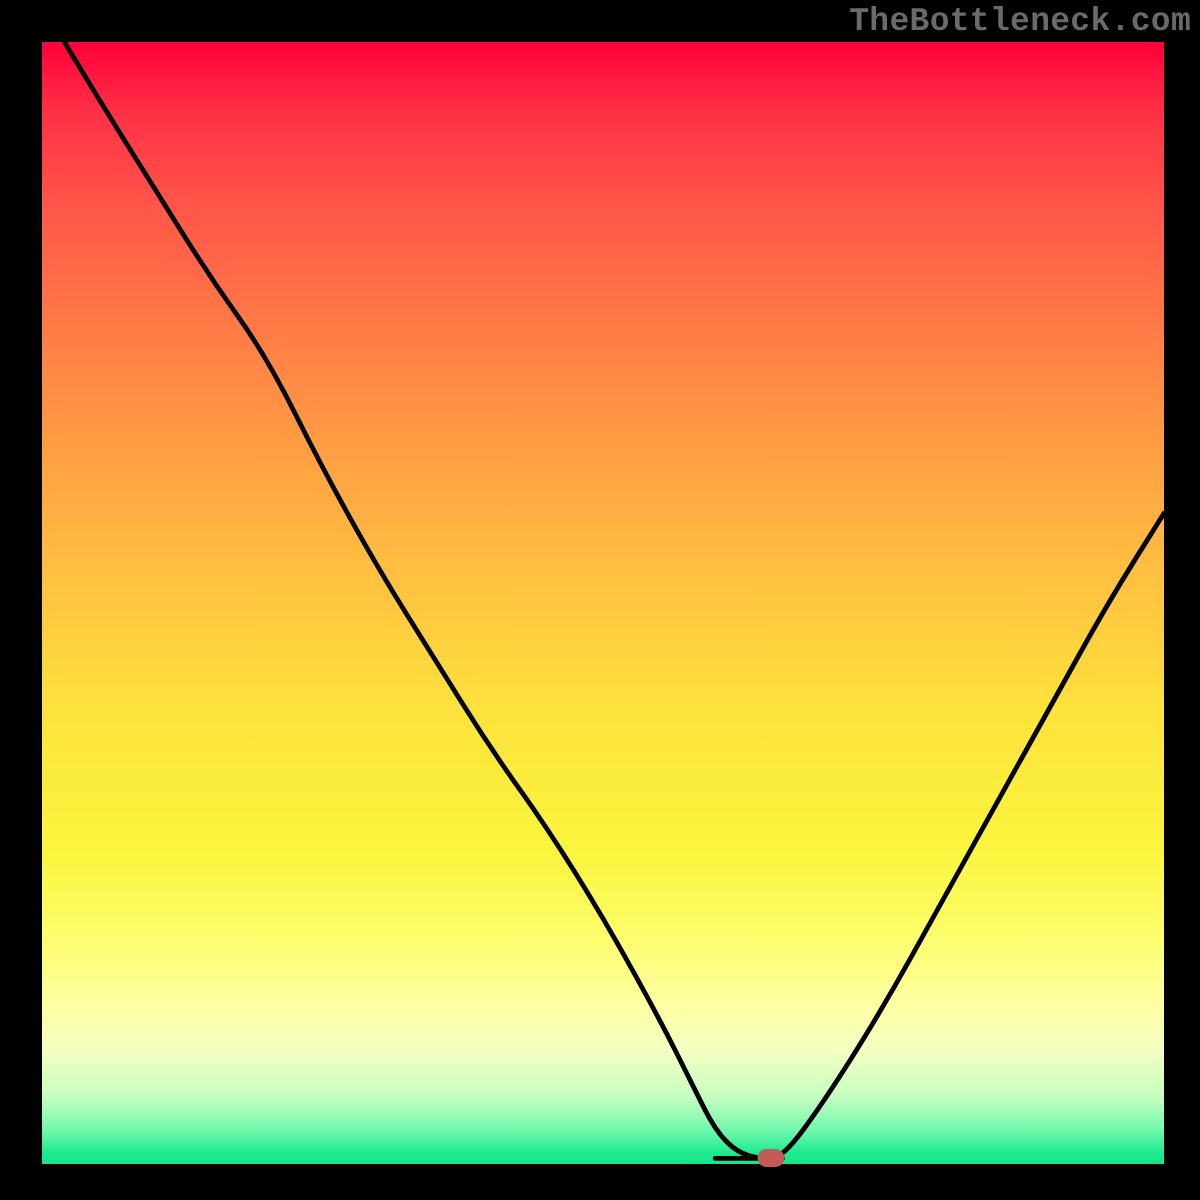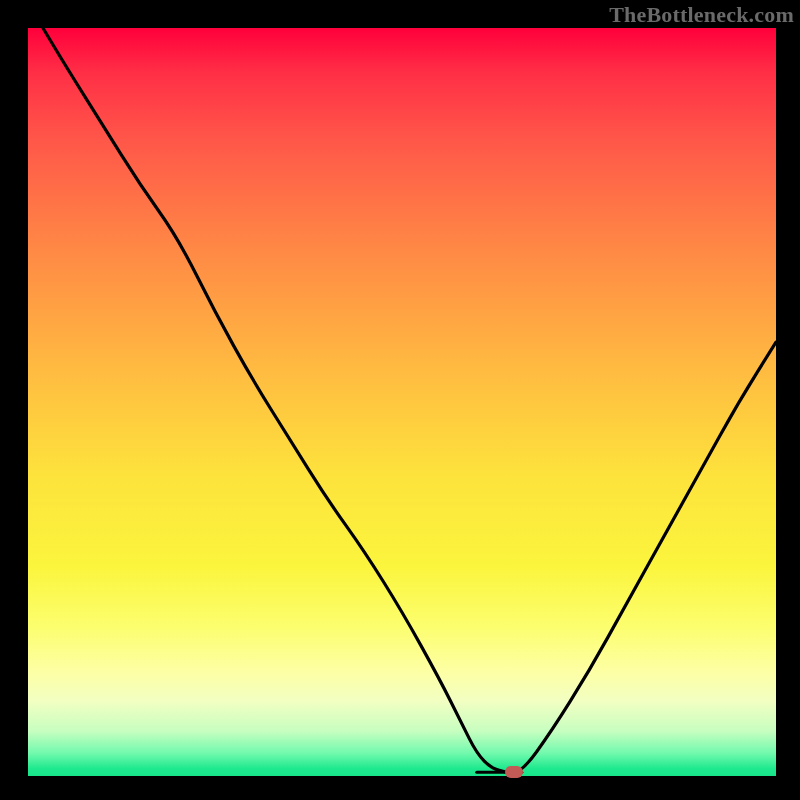--- a/index.html
+++ b/index.html
@@ -32,21 +32,21 @@
       #c7fec0 94%,
       #70f9ad 97%,
       #1ee98e 99%,
       #18e489 100%
     );
   }
   .watermark {
     position: absolute;
     top: 2px;
     right: 6px;
-    font-family: Liberation Serif, serif;
+    font-family: Liberation Mono, monospace;
     font-size: 22px;
     font-weight: 600;
     color: #6a6a6a;
     letter-spacing: 0.2px;
     user-select: none;
   }
   svg.curve {
     position: absolute;
     left: 0;
     top: 0;

